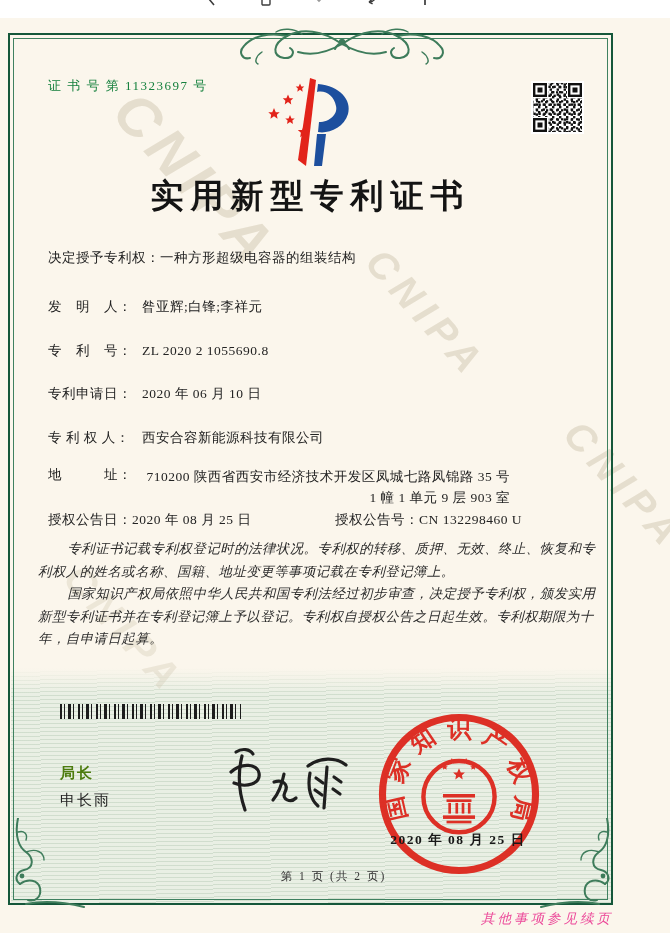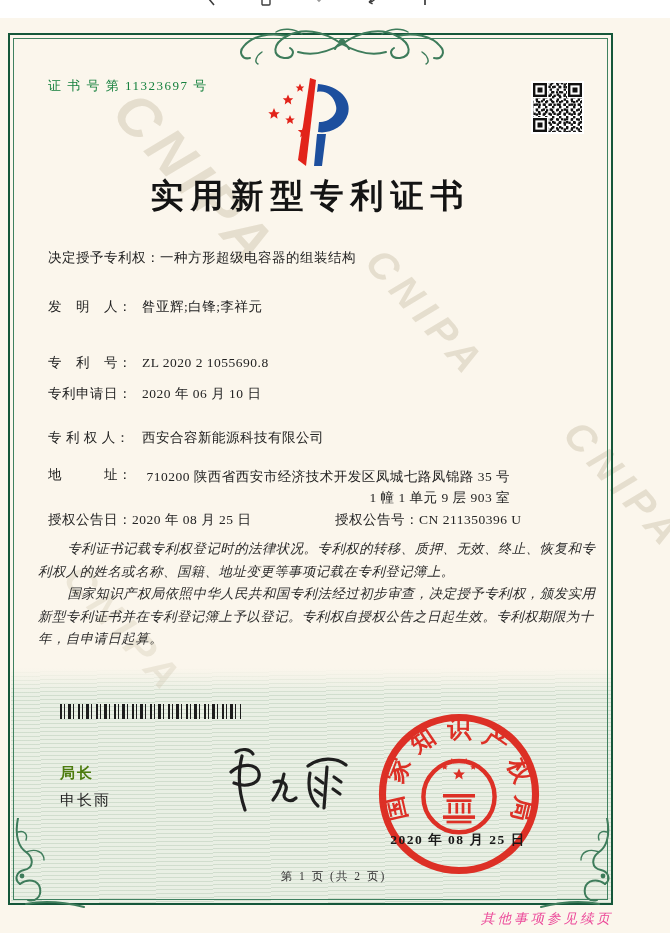--- a/index.html
+++ b/index.html
@@ -199,36 +199,36 @@
 </svg>
 
 <div class="abs title">实用新型专利证书</div>
 
 <div class="abs field" style="top:249px">
   <span class="flabel">决定授予专利权：</span><span class="fvalue">一种方形超级电容器的组装结构</span>
 </div>
 <div class="abs field" style="top:298px">
   <span class="flabel">发　明　人：</span><span class="fvalue">昝亚辉;白锋;李祥元</span>
 </div>
-<div class="abs field" style="top:354px">
+<div class="abs field" style="top:342px">
   <span class="flabel">专　利　号：</span><span class="fvalue">ZL 2020 2 1055690.8</span>
 </div>
 <div class="abs field" style="top:385px">
   <span class="flabel">专利申请日：</span><span class="fvalue">2020 年 06 月 10 日</span>
 </div>
 <div class="abs field" style="top:429px">
   <span class="flabel">专 利 权 人：</span><span class="fvalue">西安合容新能源科技有限公司</span>
 </div>
 <div class="abs field addr" style="top:466px">
   <span class="flabel">地　　　址：</span><span class="fvalue">710200 陕西省西安市经济技术开发区凤城七路凤锦路 35 号 1 幢 1 单元 9 层 903 室</span>
 </div>
 <div class="abs field" style="top:511px;width:560px">
   <span>授权公告日：</span><span>2020 年 08 月 25 日</span>
   <span class="gpair2">
-    <span>授权公告号：</span><span>CN 211350396 U</span>
+    <span>授权公告号：</span><span>CN 132298460 U</span>
   </span>
 </div>
 
 <div class="abs paras">
   <p>专利证书记载专利权登记时的法律状况。专利权的转移、质押、无效、终止、恢复和专利权人的姓名或名称、国籍、地址变更等事项记载在专利登记簿上。</p>
   <p>国家知识产权局依照中华人民共和国专利法经过初步审查，决定授予专利权，颁发实用新型专利证书并在专利登记簿上予以登记。专利权自授权公告之日起生效。专利权期限为十年，自申请日起算。</p>
 </div>
 
 <div class="abs barcode"></div>
 

